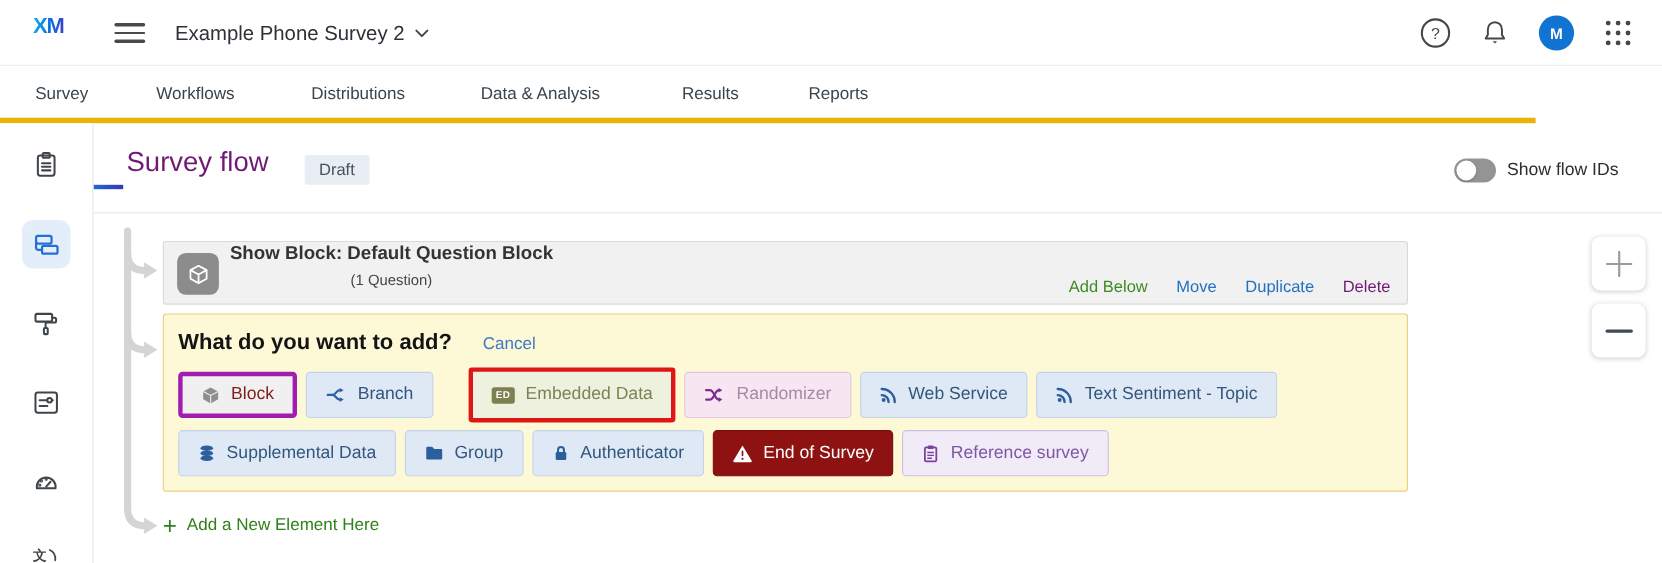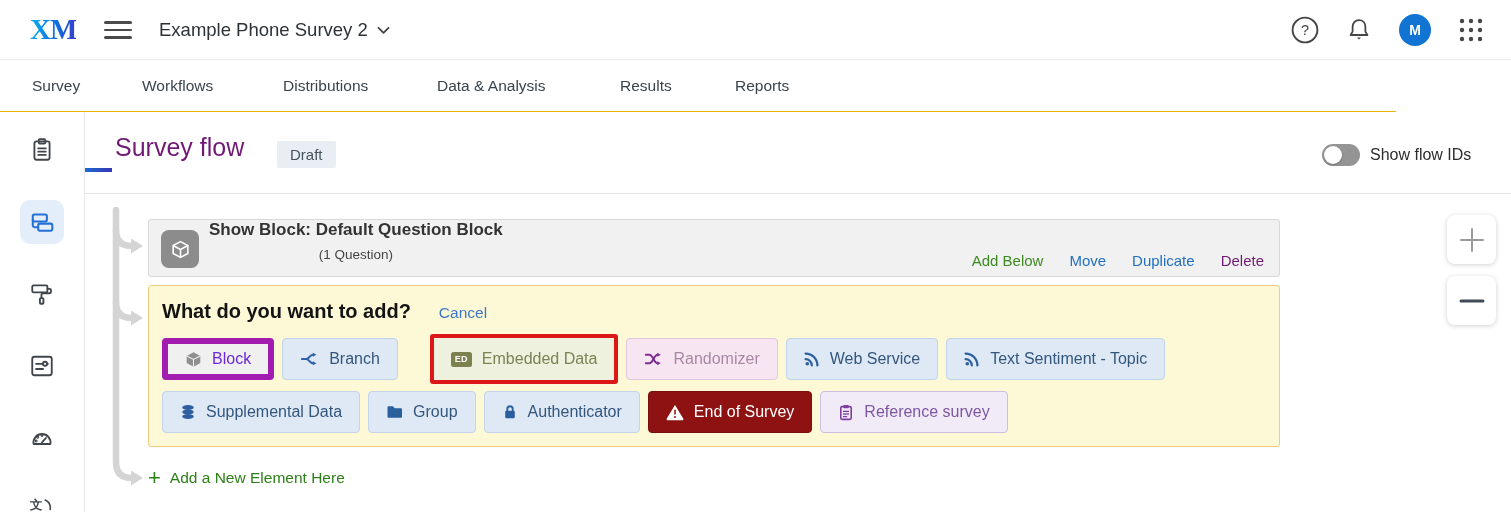--- a/index.html
+++ b/index.html
@@ -6,34 +6,34 @@
   html,body { background:#fff; }
   .app {
     position:relative; width:1511px; height:512px; overflow:hidden;
     font-family:"Liberation Sans", sans-serif; background:#fff;
   }
   svg { display:block; }
 
   
   .topbar { position:absolute; left:0; top:0; width:1511px; height:60px; background:#fff; border-bottom:1px solid #ededed; }
   .logo {
-    position:absolute; left:30px; top:13px; font-size:29px; font-weight:800; letter-spacing:-1px;
+    position:absolute; left:30px; top:13px; font-size:20px; font-weight:800; letter-spacing:-1px;
     background:linear-gradient(95deg,#0ab0ec 0%,#0d6fe0 55%,#3c3cc8 100%);
-    -webkit-background-clip:text; background-clip:text; color:transparent;font-family:Liberation Serif, serif;
+    -webkit-background-clip:text; background-clip:text; color:transparent;
   }
   .hamburger { position:absolute; left:104px; top:21px; width:28px; height:18px; display:flex; flex-direction:column; justify-content:space-between; cursor:pointer; }
   .hamburger span { display:block; height:2.6px; background:#4a4a4a; border-radius:2px; }
   .survey-title-wrap { position:absolute; left:159px; top:0; height:60px; display:flex; align-items:center; gap:9px; cursor:pointer; }
   .survey-title { font-size:18.5px; color:#2d3238; }
   .topbar-right { position:absolute; right:26px; top:0; height:60px; display:flex; align-items:center; gap:26px; }
   .round-icon { width:28px; height:28px; }
   .avatar { width:32px; height:32px; border-radius:50%; background:#1173d2; color:#fff; font-size:14px; font-weight:700; display:flex; align-items:center; justify-content:center; }
 
   
-  .tabbar { position:absolute; left:0; top:60px; width:1396px; height:52px; background:#fff; border-bottom:1px solid #eab308; }
+  .tabbar { position:absolute; left:0; top:60px; width:1396px; height:52px; background:#fff; border-bottom:5px solid #eab308; }
   .tab { position:absolute; top:0; height:52px; line-height:52px; font-size:15.5px; color:#3a444d; cursor:pointer; white-space:nowrap; }
   .tab-underline { position:absolute; left:0; top:108px; width:112px; height:4px;
     background:linear-gradient(90deg,#1dc9bb 0%,#0a8ae2 62%,#3a35b5 100%); }
 
   
   .sidebar { position:absolute; left:0; top:112px; width:85px; height:400px; background:#fff; border-right:1px solid #e8e8e8; }
   .side-item { position:absolute; left:20px; width:44px; height:44px; border-radius:10px; display:flex; align-items:center; justify-content:center; cursor:pointer; }
   .side-item.active { background:#e4eefb; }
   .side-item svg { stroke:#3f454a; }
   .side-item.active svg { stroke:#2570d4; }
@@ -63,21 +63,21 @@
   .act-red   { color:#701a75; }
 
   
   .add-panel { position:absolute; left:148px; top:285px; width:1132px; height:162px; background:#fdf9d7; border:1px solid #efcd80; border-radius:3px; padding:12px 13px; }
   .panel-head { display:flex; align-items:baseline; gap:28px; padding-top:2px; }
   .panel-prompt { font-size:20px; font-weight:700; color:#141414; }
   .panel-cancel { font-size:15.5px; color:#3d79c6; cursor:pointer; }
   .btn-row { display:flex; align-items:center; gap:8px; margin-top:11px; }
   .btn-row.second { margin-top:7px; }
   .pbtn { height:42px; display:inline-flex; align-items:center; gap:10px; padding:0 17px; border-radius:4px; font-size:16px; cursor:pointer; white-space:nowrap; }
-  .pbtn-gray   { background:#f0f0f0; border:6px solid #a21caf; color:#6d28d9; }
+  .pbtn-gray   { background:#f0f0f0; border:4px solid #a21caf; color:#7f1d1d; }
   .pbtn-blue   { background:#dfe9f6; border:1px solid #c3d3e8; color:#33567c; }
   .pbtn-green  { background:#edf1dd; border:1px solid #cdd3ad; color:#7d8256;margin-left:24px; }
   .pbtn-pink   { background:#f7e6f2; border:1px solid #e2c8dc; color:#a789a3; }
   .pbtn-darkred{ background:#8e1212; border:1px solid #7a0f0f; color:#fff; }
   .pbtn-purple { background:#f1ebf8; border:1px solid #cebfe2; color:#7d57a4; }
   .pbtn.highlighted { border:4px solid #dd1717; border-radius:3px; height:50px; }
   .ed-badge { width:21px; height:15px; background:#7d8150; border-radius:2.5px; color:#fff; font-size:9px; font-weight:700; letter-spacing:.3px; display:inline-flex; align-items:center; justify-content:center; }
 
   
   .add-element { position:absolute; left:148px; top:467px; display:flex; align-items:center; gap:9px; cursor:pointer; }

